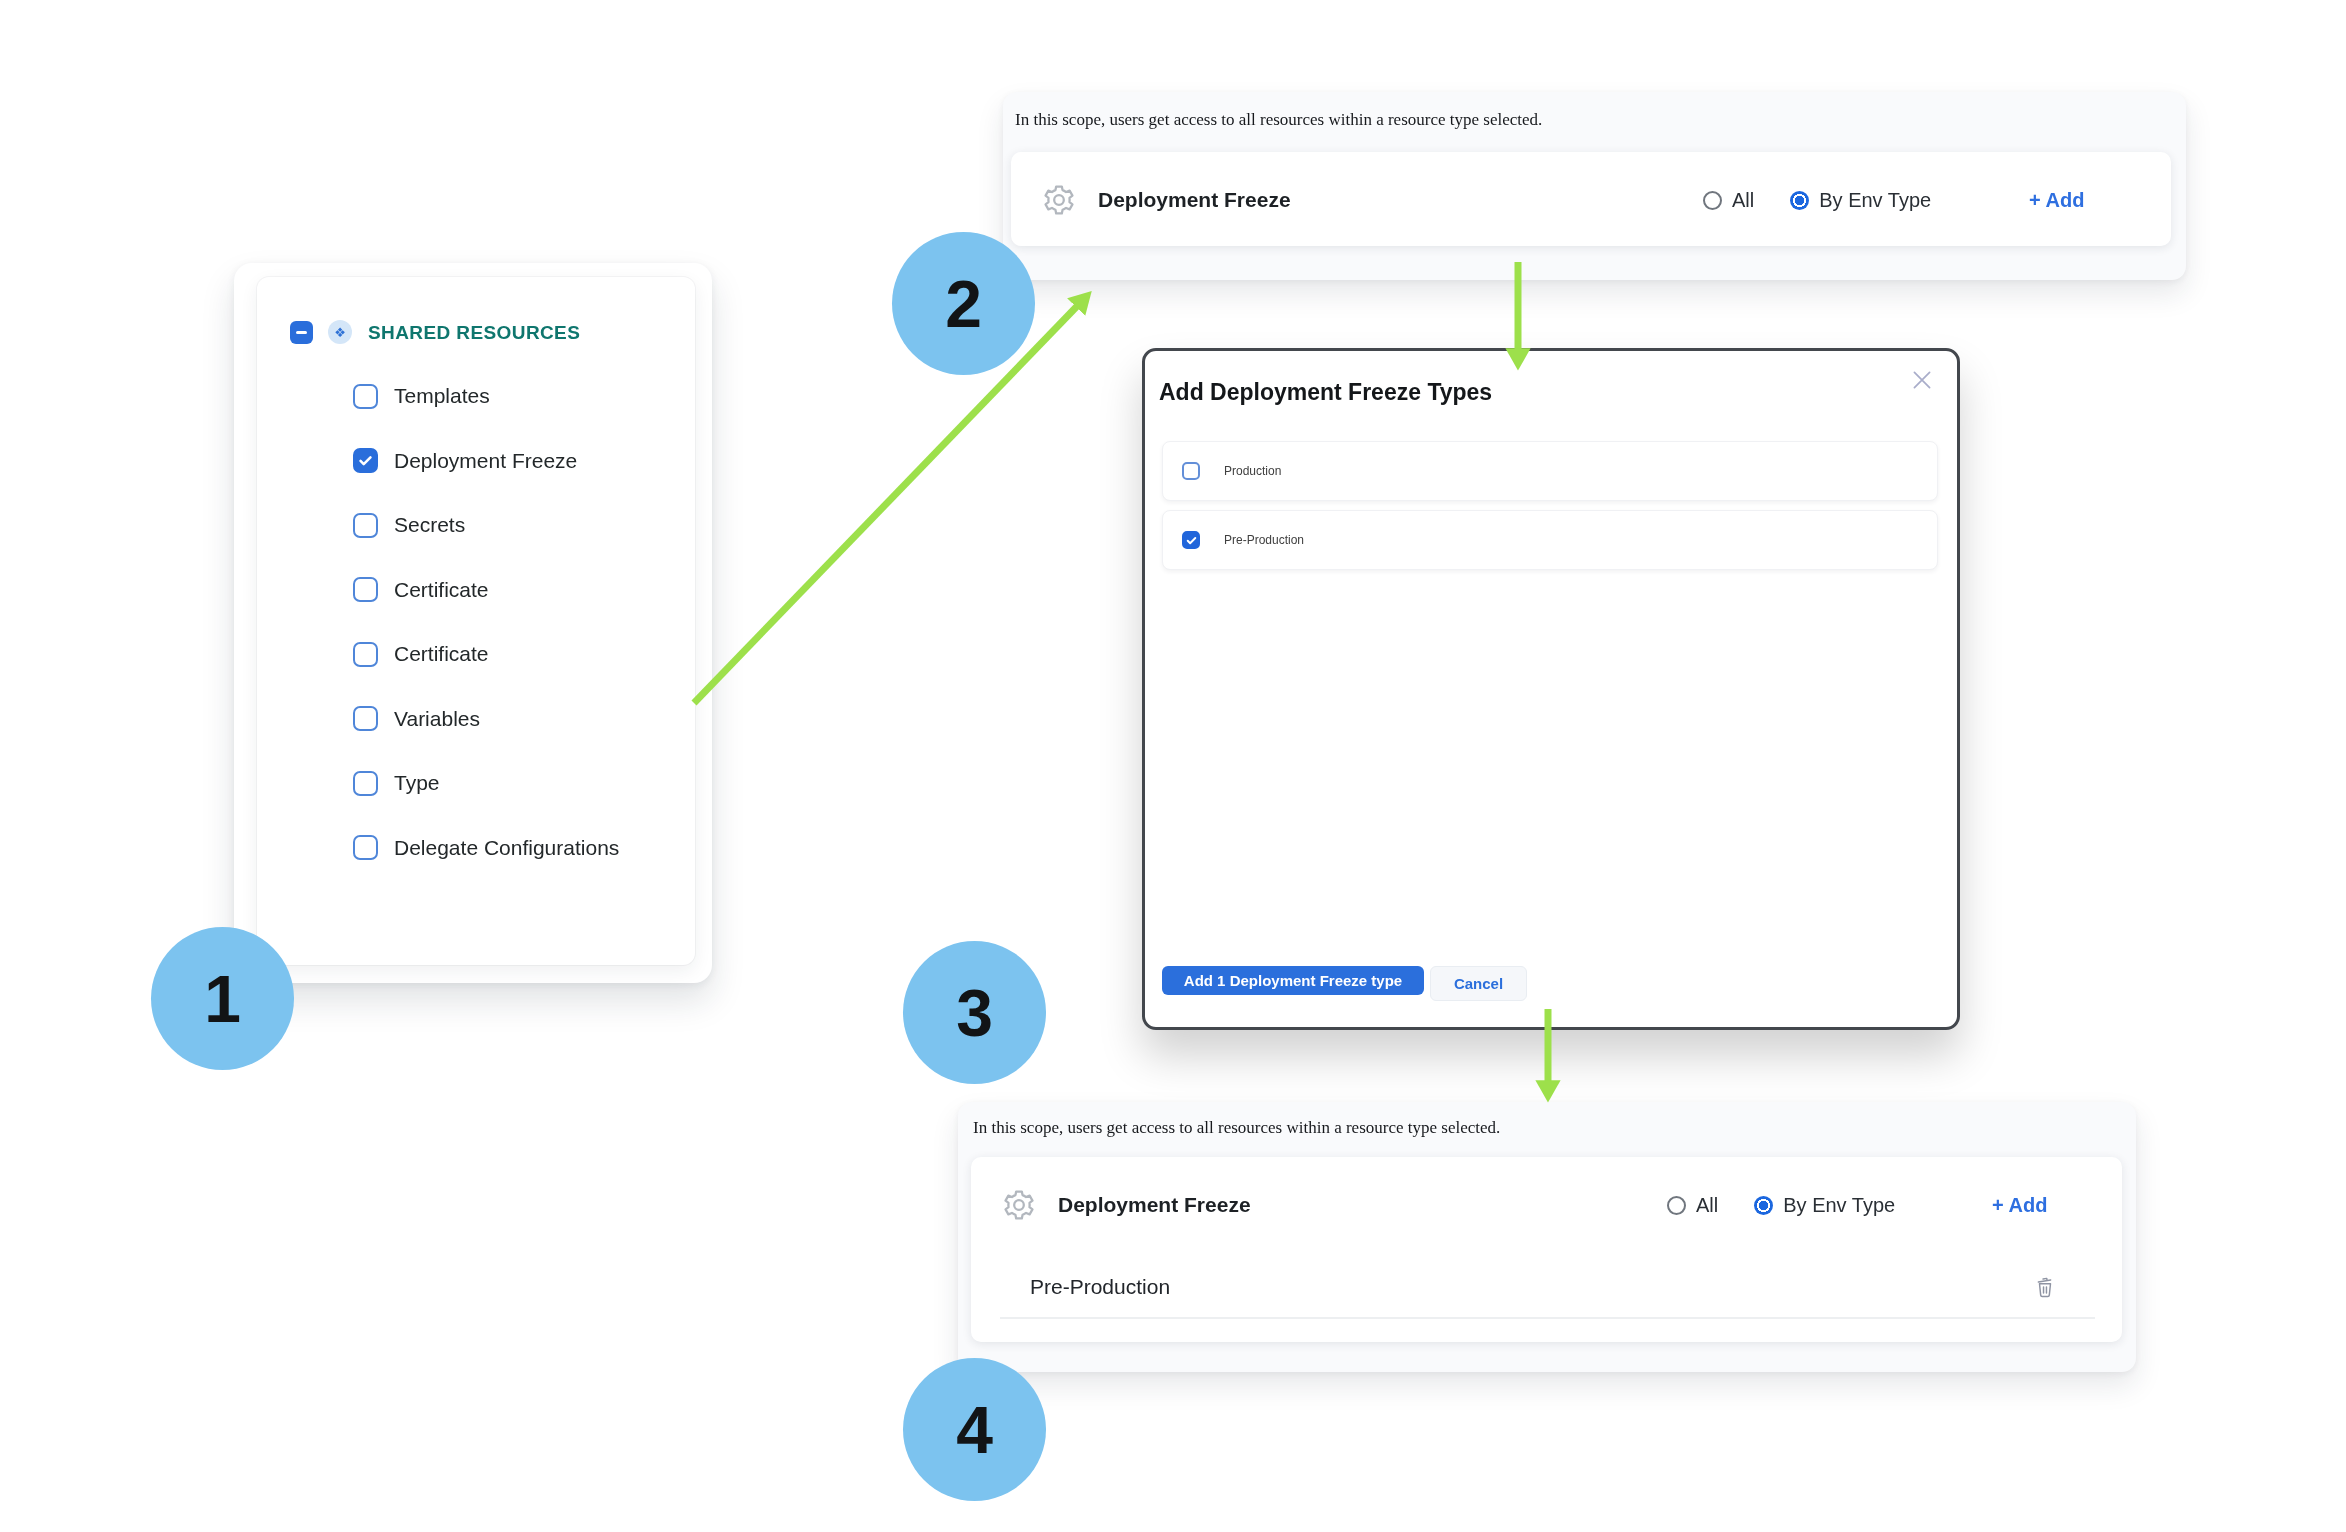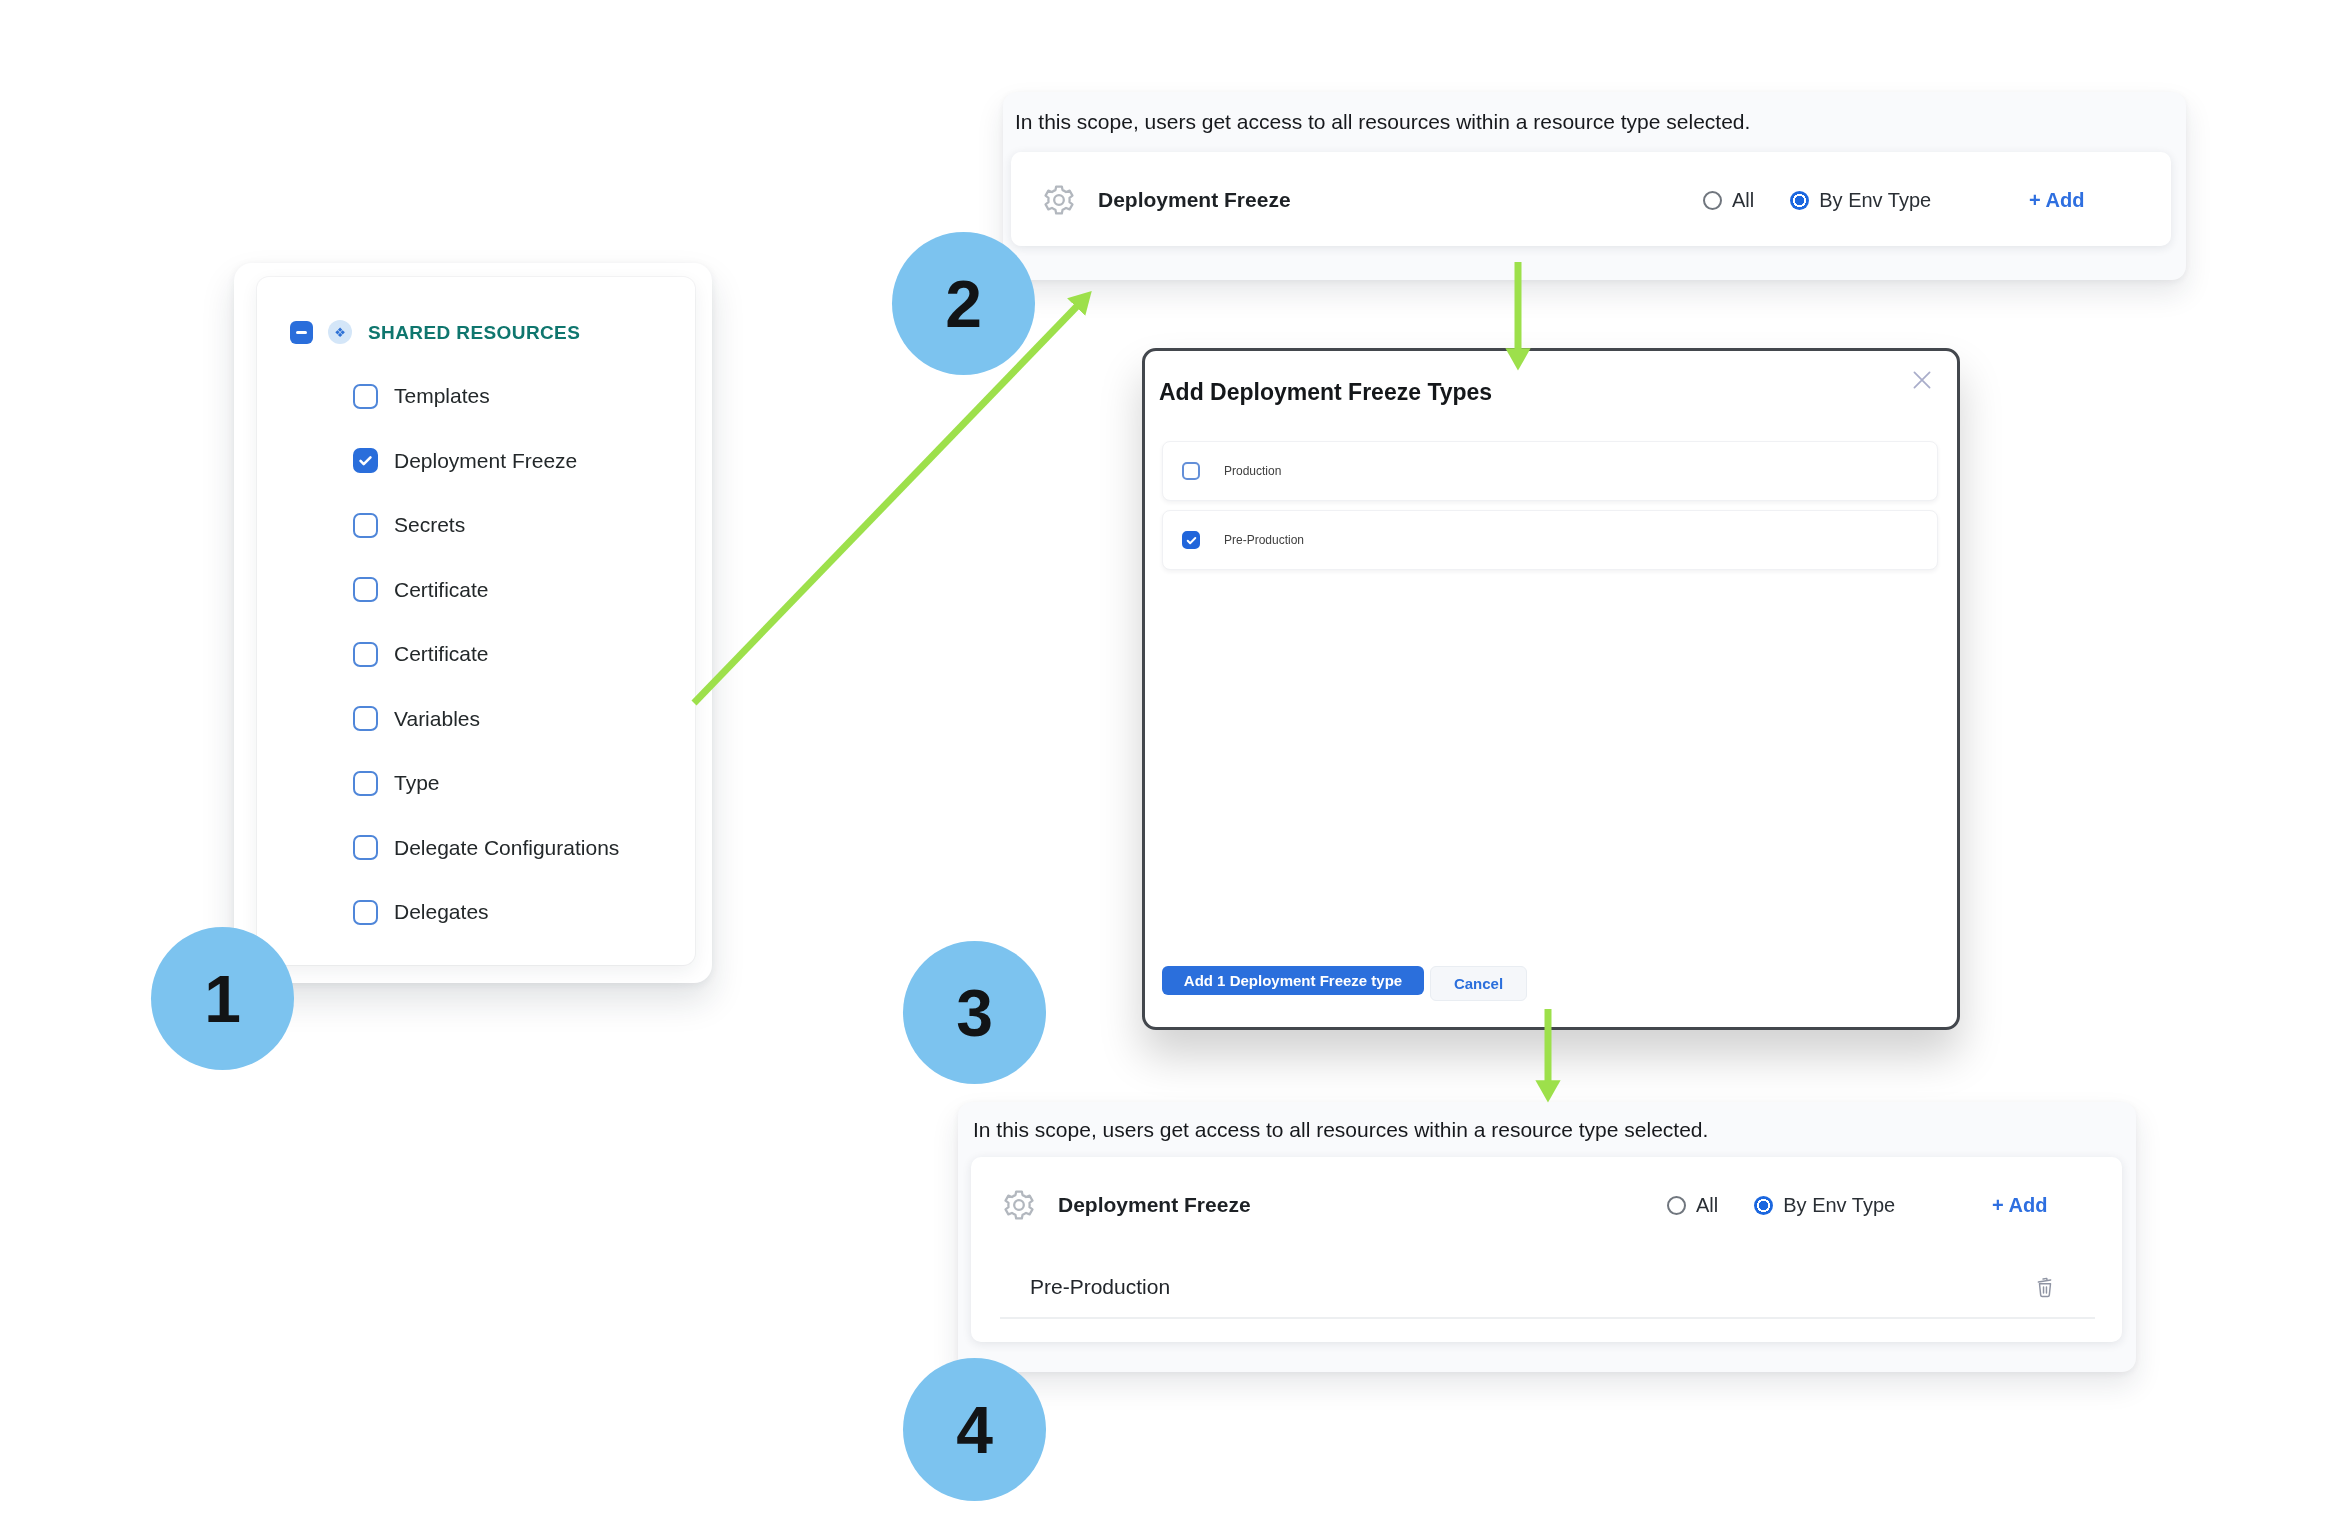--- a/index.html
+++ b/index.html
@@ -4,21 +4,21 @@
 <style>
   html,body{margin:0;padding:0;background:#fff;}
   #canvas{position:relative;width:2346px;height:1532px;background:#ffffff;overflow:hidden;
           font-family:"Liberation Sans","DejaVu Sans",sans-serif;}
 
   
   .outer-panel{position:absolute;background:#f9fafc;border-radius:14px;
                box-shadow:0 14px 28px rgba(27,38,56,.10),0 2px 6px rgba(27,38,56,.06);}
   .inner-card{position:absolute;background:#fff;border-radius:10px;
               box-shadow:0 2px 10px rgba(27,38,56,.10);}
-  .desc-text{position:absolute;font-size:21px;color:#17191d;white-space:nowrap;}
+  .desc-text{position:absolute;font-size:17px;color:#17191d;white-space:nowrap;font-family:Liberation Serif, serif;}
 
   
   .lp-outer{position:absolute;left:234px;top:263px;width:478px;height:720px;background:#fff;
             border-radius:18px;box-shadow:0 18px 34px rgba(27,38,56,.13),0 2px 8px rgba(27,38,56,.07);}
   .lp-inner{position:absolute;left:23px;top:14px;width:438px;height:688px;background:#fff;
             border-radius:12px;box-shadow:0 0 0 1px rgba(27,38,56,.04),0 6px 18px rgba(27,38,56,.07);}
   .lp-header{position:absolute;left:0;top:40px;height:32px;width:100%;}
   .ind-cb{position:absolute;left:33px;top:4px;width:23px;height:23px;border-radius:6px;
           background:#2a6edb;display:flex;align-items:center;justify-content:center;}
   .ind-cb .bar{width:11px;height:3.5px;border-radius:2px;background:#fff;}
@@ -165,26 +165,20 @@
             <span class="lp-label">Type</span>
           </div>
 
           <div class="lp-item">
             <span class="cb">
               
             </span>
             <span class="lp-label">Delegate Configurations</span>
           </div>
 
-          <div class="lp-item">
-            <span class="cb">
-              
-            </span>
-            <span class="lp-label">Delegates</span>
-          </div>
         </div>
     </div>
   </div>
 
   <div class="outer-panel sp-top">
     <div class="desc-text">In this scope, users get access to all resources within a resource type selected.</div>
     <div class="inner-card">
       <div class="rt-row">
         <svg class="gear" viewBox="0 0 24 24" fill="none" stroke="#b2b7be" stroke-width="1.6" stroke-linejoin="round">
           <circle cx="12" cy="12" r="3.4"></circle>

